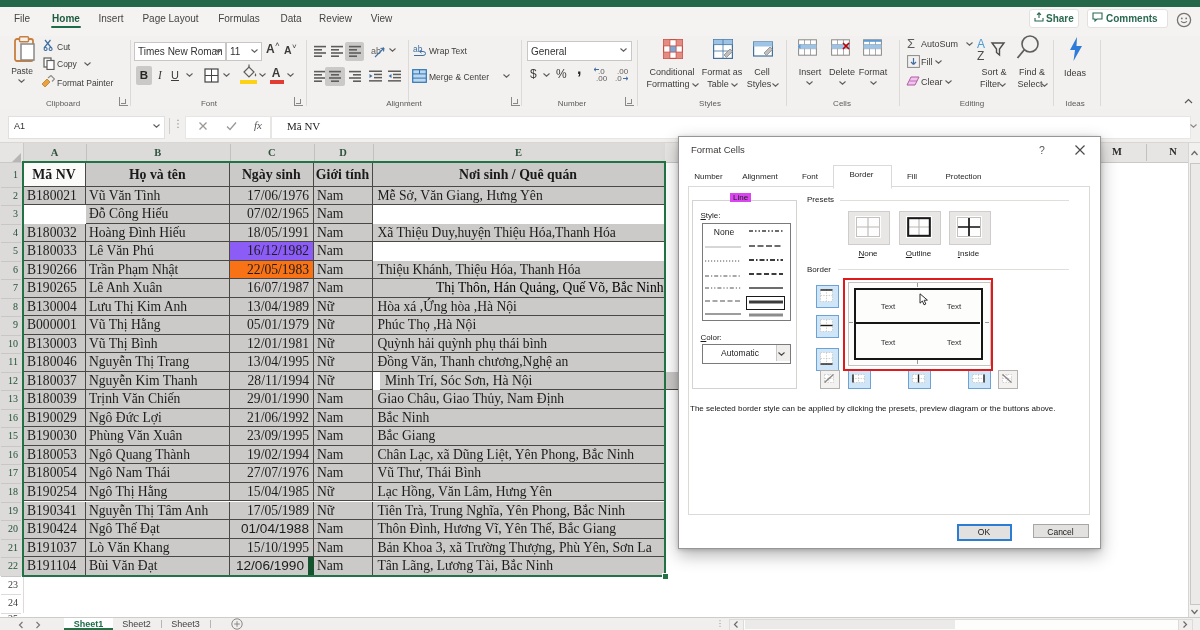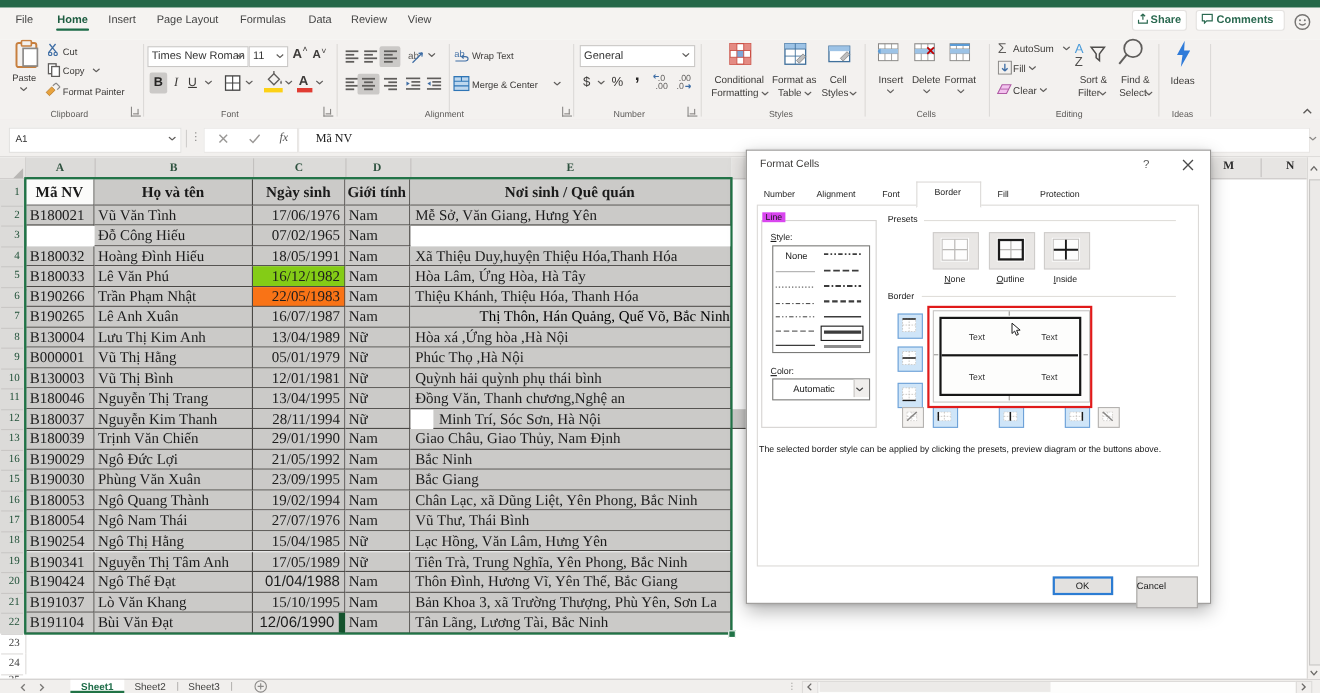--- a/index.html
+++ b/index.html
@@ -492,23 +492,22 @@
 <div class="ab" style="left:85.50px;top:205.03px;width:144.50px;height:18.53px;background:#cbcac8;border-right:1px solid #4a4845;border-bottom:1px solid #4a4845;box-sizing:border-box;font-family:'Liberation Serif',serif;font-size:13.6px;color:#1c1c1c;text-align:left;padding-left:3.5px;line-height:18.03px;white-space:nowrap;overflow:hidden;">Đỗ Công Hiếu</div>
 <div class="ab" style="left:230.00px;top:205.03px;width:83.50px;height:18.53px;background:#cbcac8;border-right:1px solid #4a4845;border-bottom:1px solid #4a4845;box-sizing:border-box;font-family:'Liberation Serif',serif;font-size:13.6px;color:#1c1c1c;text-align:right;padding-right:3.5px;line-height:18.03px;white-space:nowrap;overflow:hidden;">07/02/1965</div>
 <div class="ab" style="left:313.50px;top:205.03px;width:59.00px;height:18.53px;background:#cbcac8;border-right:1px solid #4a4845;border-bottom:1px solid #4a4845;box-sizing:border-box;font-family:'Liberation Serif',serif;font-size:13.6px;color:#1c1c1c;text-align:left;padding-left:3.5px;line-height:18.03px;white-space:nowrap;overflow:hidden;">Nam</div>
 <div class="ab" style="left:23.50px;top:223.56px;width:62.00px;height:18.53px;background:#cbcac8;border-right:1px solid #4a4845;border-bottom:1px solid #4a4845;box-sizing:border-box;font-family:'Liberation Serif',serif;font-size:13.6px;color:#1c1c1c;text-align:left;padding-left:3.5px;line-height:18.03px;white-space:nowrap;overflow:hidden;">B180032</div>
 <div class="ab" style="left:85.50px;top:223.56px;width:144.50px;height:18.53px;background:#cbcac8;border-right:1px solid #4a4845;border-bottom:1px solid #4a4845;box-sizing:border-box;font-family:'Liberation Serif',serif;font-size:13.6px;color:#1c1c1c;text-align:left;padding-left:3.5px;line-height:18.03px;white-space:nowrap;overflow:hidden;">Hoàng Đình Hiếu</div>
 <div class="ab" style="left:230.00px;top:223.56px;width:83.50px;height:18.53px;background:#cbcac8;border-right:1px solid #4a4845;border-bottom:1px solid #4a4845;box-sizing:border-box;font-family:'Liberation Serif',serif;font-size:13.6px;color:#1c1c1c;text-align:right;padding-right:3.5px;line-height:18.03px;white-space:nowrap;overflow:hidden;">18/05/1991</div>
 <div class="ab" style="left:313.50px;top:223.56px;width:59.00px;height:18.53px;background:#cbcac8;border-right:1px solid #4a4845;border-bottom:1px solid #4a4845;box-sizing:border-box;font-family:'Liberation Serif',serif;font-size:13.6px;color:#1c1c1c;text-align:left;padding-left:3.5px;line-height:18.03px;white-space:nowrap;overflow:hidden;">Nam</div>
 <div class="ab" style="left:372.50px;top:223.56px;width:292.00px;height:18.53px;background:#cbcac8;border-right:1px solid #4a4845;border-bottom:1px solid #4a4845;box-sizing:border-box;font-family:'Liberation Serif',serif;font-size:13.6px;color:#1c1c1c;text-align:left;padding-left:5.0px;line-height:18.03px;white-space:nowrap;overflow:hidden;">Xã Thiệu Duy,huyện Thiệu Hóa,Thanh Hóa</div>
 <div class="ab" style="left:23.50px;top:242.09px;width:62.00px;height:18.53px;background:#cbcac8;border-right:1px solid #4a4845;border-bottom:1px solid #4a4845;box-sizing:border-box;font-family:'Liberation Serif',serif;font-size:13.6px;color:#1c1c1c;text-align:left;padding-left:3.5px;line-height:18.03px;white-space:nowrap;overflow:hidden;">B180033</div>
 <div class="ab" style="left:85.50px;top:242.09px;width:144.50px;height:18.53px;background:#cbcac8;border-right:1px solid #4a4845;border-bottom:1px solid #4a4845;box-sizing:border-box;font-family:'Liberation Serif',serif;font-size:13.6px;color:#1c1c1c;text-align:left;padding-left:3.5px;line-height:18.03px;white-space:nowrap;overflow:hidden;">Lê Văn Phú</div>
-<div class="ab" style="left:230.00px;top:242.09px;width:83.50px;height:18.53px;background:#84cc16;border-right:1px solid #4a4845;border-bottom:1px solid #4a4845;box-sizing:border-box;font-family:'Liberation Serif',serif;font-size:13.6px;color:#1c1c1c;text-align:right;padding-right:3.5px;line-height:18.03px;white-space:nowrap;overflow:hidden;">16/12/1982</div>
+<div class="ab" style="left:230.00px;top:242.09px;width:83.50px;height:18.53px;background:#8b5cf6;border-right:1px solid #4a4845;border-bottom:1px solid #4a4845;box-sizing:border-box;font-family:'Liberation Serif',serif;font-size:13.6px;color:#1c1c1c;text-align:right;padding-right:3.5px;line-height:18.03px;white-space:nowrap;overflow:hidden;">16/12/1982</div>
 <div class="ab" style="left:313.50px;top:242.09px;width:59.00px;height:18.53px;background:#cbcac8;border-right:1px solid #4a4845;border-bottom:1px solid #4a4845;box-sizing:border-box;font-family:'Liberation Serif',serif;font-size:13.6px;color:#1c1c1c;text-align:left;padding-left:3.5px;line-height:18.03px;white-space:nowrap;overflow:hidden;">Nam</div>
-<div class="ab" style="left:372.50px;top:242.09px;width:292.00px;height:18.53px;background:#cbcac8;border-right:1px solid #4a4845;border-bottom:1px solid #4a4845;box-sizing:border-box;font-family:'Liberation Serif',serif;font-size:13.6px;color:#1c1c1c;text-align:left;padding-left:5.0px;line-height:18.03px;white-space:nowrap;overflow:hidden;">Hòa Lâm, Ứng Hòa, Hà Tây</div>
 <div class="ab" style="left:23.50px;top:260.62px;width:62.00px;height:18.53px;background:#cbcac8;border-right:1px solid #4a4845;border-bottom:1px solid #4a4845;box-sizing:border-box;font-family:'Liberation Serif',serif;font-size:13.6px;color:#1c1c1c;text-align:left;padding-left:3.5px;line-height:18.03px;white-space:nowrap;overflow:hidden;">B190266</div>
 <div class="ab" style="left:85.50px;top:260.62px;width:144.50px;height:18.53px;background:#cbcac8;border-right:1px solid #4a4845;border-bottom:1px solid #4a4845;box-sizing:border-box;font-family:'Liberation Serif',serif;font-size:13.6px;color:#1c1c1c;text-align:left;padding-left:3.5px;line-height:18.03px;white-space:nowrap;overflow:hidden;">Trần Phạm Nhật</div>
 <div class="ab" style="left:230.00px;top:260.62px;width:83.50px;height:18.53px;background:#f97316;border-right:1px solid #4a4845;border-bottom:1px solid #4a4845;box-sizing:border-box;font-family:'Liberation Serif',serif;font-size:13.6px;color:#1c1c1c;text-align:right;padding-right:3.5px;line-height:18.03px;white-space:nowrap;overflow:hidden;">22/05/1983</div>
 <div class="ab" style="left:313.50px;top:260.62px;width:59.00px;height:18.53px;background:#cbcac8;border-right:1px solid #4a4845;border-bottom:1px solid #4a4845;box-sizing:border-box;font-family:'Liberation Serif',serif;font-size:13.6px;color:#1c1c1c;text-align:left;padding-left:3.5px;line-height:18.03px;white-space:nowrap;overflow:hidden;">Nam</div>
 <div class="ab" style="left:372.50px;top:260.62px;width:292.00px;height:18.53px;background:#cbcac8;border-right:1px solid #4a4845;border-bottom:1px solid #4a4845;box-sizing:border-box;font-family:'Liberation Serif',serif;font-size:13.6px;color:#1c1c1c;text-align:left;padding-left:5.0px;line-height:18.03px;white-space:nowrap;overflow:hidden;">Thiệu Khánh, Thiệu Hóa, Thanh Hóa</div>
 <div class="ab" style="left:23.50px;top:279.15px;width:62.00px;height:18.53px;background:#cbcac8;border-right:1px solid #4a4845;border-bottom:1px solid #4a4845;box-sizing:border-box;font-family:'Liberation Serif',serif;font-size:13.6px;color:#1c1c1c;text-align:left;padding-left:3.5px;line-height:18.03px;white-space:nowrap;overflow:hidden;">B190265</div>
 <div class="ab" style="left:85.50px;top:279.15px;width:144.50px;height:18.53px;background:#cbcac8;border-right:1px solid #4a4845;border-bottom:1px solid #4a4845;box-sizing:border-box;font-family:'Liberation Serif',serif;font-size:13.6px;color:#1c1c1c;text-align:left;padding-left:3.5px;line-height:18.03px;white-space:nowrap;overflow:hidden;">Lê Anh Xuân</div>
 <div class="ab" style="left:230.00px;top:279.15px;width:83.50px;height:18.53px;background:#cbcac8;border-right:1px solid #4a4845;border-bottom:1px solid #4a4845;box-sizing:border-box;font-family:'Liberation Serif',serif;font-size:13.6px;color:#1c1c1c;text-align:right;padding-right:3.5px;line-height:18.03px;white-space:nowrap;overflow:hidden;">16/07/1987</div>
 <div class="ab" style="left:313.50px;top:279.15px;width:59.00px;height:18.53px;background:#cbcac8;border-right:1px solid #4a4845;border-bottom:1px solid #4a4845;box-sizing:border-box;font-family:'Liberation Serif',serif;font-size:13.6px;color:#1c1c1c;text-align:left;padding-left:3.5px;line-height:18.03px;white-space:nowrap;overflow:hidden;">Nam</div>
 <div class="ab" style="left:372.50px;top:279.15px;width:292.00px;height:18.53px;background:#cbcac8;border-right:1px solid #4a4845;border-bottom:1px solid #4a4845;box-sizing:border-box;font-family:Liberation Serif, serif;font-size:13.6px;color:#000000;text-align:right;padding-left:5.0px;line-height:18.03px;white-space:nowrap;overflow:hidden;">Thị Thôn, Hán Quảng, Quế Võ, Bắc Ninh</div>
@@ -529,29 +528,29 @@
 <div class="ab" style="left:372.50px;top:334.74px;width:292.00px;height:18.53px;background:#cbcac8;border-right:1px solid #4a4845;border-bottom:1px solid #4a4845;box-sizing:border-box;font-family:'Liberation Serif',serif;font-size:13.6px;color:#1c1c1c;text-align:left;padding-left:5.0px;line-height:18.03px;white-space:nowrap;overflow:hidden;">Quỳnh hải quỳnh phụ thái bình</div>
 <div class="ab" style="left:23.50px;top:353.27px;width:62.00px;height:18.53px;background:#cbcac8;border-right:1px solid #4a4845;border-bottom:1px solid #4a4845;box-sizing:border-box;font-family:'Liberation Serif',serif;font-size:13.6px;color:#1c1c1c;text-align:left;padding-left:3.5px;line-height:18.03px;white-space:nowrap;overflow:hidden;">B180046</div>
 <div class="ab" style="left:85.50px;top:353.27px;width:144.50px;height:18.53px;background:#cbcac8;border-right:1px solid #4a4845;border-bottom:1px solid #4a4845;box-sizing:border-box;font-family:'Liberation Serif',serif;font-size:13.6px;color:#1c1c1c;text-align:left;padding-left:3.5px;line-height:18.03px;white-space:nowrap;overflow:hidden;">Nguyễn Thị Trang</div>
 <div class="ab" style="left:230.00px;top:353.27px;width:83.50px;height:18.53px;background:#cbcac8;border-right:1px solid #4a4845;border-bottom:1px solid #4a4845;box-sizing:border-box;font-family:'Liberation Serif',serif;font-size:13.6px;color:#1c1c1c;text-align:right;padding-right:3.5px;line-height:18.03px;white-space:nowrap;overflow:hidden;">13/04/1995</div>
 <div class="ab" style="left:313.50px;top:353.27px;width:59.00px;height:18.53px;background:#cbcac8;border-right:1px solid #4a4845;border-bottom:1px solid #4a4845;box-sizing:border-box;font-family:'Liberation Serif',serif;font-size:13.6px;color:#1c1c1c;text-align:left;padding-left:3.5px;line-height:18.03px;white-space:nowrap;overflow:hidden;">Nữ</div>
 <div class="ab" style="left:372.50px;top:353.27px;width:292.00px;height:18.53px;background:#cbcac8;border-right:1px solid #4a4845;border-bottom:1px solid #4a4845;box-sizing:border-box;font-family:'Liberation Serif',serif;font-size:13.6px;color:#1c1c1c;text-align:left;padding-left:5.0px;line-height:18.03px;white-space:nowrap;overflow:hidden;">Đồng Văn, Thanh chương,Nghệ an</div>
 <div class="ab" style="left:23.50px;top:371.80px;width:62.00px;height:18.53px;background:#cbcac8;border-right:1px solid #4a4845;border-bottom:1px solid #4a4845;box-sizing:border-box;font-family:'Liberation Serif',serif;font-size:13.6px;color:#1c1c1c;text-align:left;padding-left:3.5px;line-height:18.03px;white-space:nowrap;overflow:hidden;">B180037</div>
 <div class="ab" style="left:85.50px;top:371.80px;width:144.50px;height:18.53px;background:#cbcac8;border-right:1px solid #4a4845;border-bottom:1px solid #4a4845;box-sizing:border-box;font-family:'Liberation Serif',serif;font-size:13.6px;color:#1c1c1c;text-align:left;padding-left:3.5px;line-height:18.03px;white-space:nowrap;overflow:hidden;">Nguyễn Kim Thanh</div>
 <div class="ab" style="left:230.00px;top:371.80px;width:83.50px;height:18.53px;background:#cbcac8;border-right:1px solid #4a4845;border-bottom:1px solid #4a4845;box-sizing:border-box;font-family:'Liberation Serif',serif;font-size:13.6px;color:#1c1c1c;text-align:right;padding-right:3.5px;line-height:18.03px;white-space:nowrap;overflow:hidden;">28/11/1994</div>
 <div class="ab" style="left:313.50px;top:371.80px;width:59.00px;height:18.53px;background:#cbcac8;border-right:1px solid #4a4845;border-bottom:1px solid #4a4845;box-sizing:border-box;font-family:'Liberation Serif',serif;font-size:13.6px;color:#1c1c1c;text-align:left;padding-left:3.5px;line-height:18.03px;white-space:nowrap;overflow:hidden;">Nữ</div>
-<div class="ab" style="left:394px;top:371.80px;width:352px;height:18.53px;background:#cbcac8;border-right:1px solid #4a4845;border-bottom:1px solid #4a4845;box-sizing:border-box;font-family:'Liberation Serif',serif;font-size:13.6px;color:#1c1c1c;text-align:left;padding-left:5.0px;line-height:18.03px;white-space:nowrap;overflow:hidden;">Minh Trí, Sóc Sơn, Hà Nội</div>
+<div class="ab" style="left:380px;top:371.80px;width:352px;height:18.53px;background:#cbcac8;border-right:1px solid #4a4845;border-bottom:1px solid #4a4845;box-sizing:border-box;font-family:'Liberation Serif',serif;font-size:13.6px;color:#1c1c1c;text-align:left;padding-left:5.0px;line-height:18.03px;white-space:nowrap;overflow:hidden;">Minh Trí, Sóc Sơn, Hà Nội</div>
 <div class="ab" style="left:23.50px;top:390.33px;width:62.00px;height:18.53px;background:#cbcac8;border-right:1px solid #4a4845;border-bottom:1px solid #4a4845;box-sizing:border-box;font-family:'Liberation Serif',serif;font-size:13.6px;color:#1c1c1c;text-align:left;padding-left:3.5px;line-height:18.03px;white-space:nowrap;overflow:hidden;">B180039</div>
 <div class="ab" style="left:85.50px;top:390.33px;width:144.50px;height:18.53px;background:#cbcac8;border-right:1px solid #4a4845;border-bottom:1px solid #4a4845;box-sizing:border-box;font-family:'Liberation Serif',serif;font-size:13.6px;color:#1c1c1c;text-align:left;padding-left:3.5px;line-height:18.03px;white-space:nowrap;overflow:hidden;">Trịnh Văn Chiến</div>
 <div class="ab" style="left:230.00px;top:390.33px;width:83.50px;height:18.53px;background:#cbcac8;border-right:1px solid #4a4845;border-bottom:1px solid #4a4845;box-sizing:border-box;font-family:'Liberation Serif',serif;font-size:13.6px;color:#1c1c1c;text-align:right;padding-right:3.5px;line-height:18.03px;white-space:nowrap;overflow:hidden;">29/01/1990</div>
 <div class="ab" style="left:313.50px;top:390.33px;width:59.00px;height:18.53px;background:#cbcac8;border-right:1px solid #4a4845;border-bottom:1px solid #4a4845;box-sizing:border-box;font-family:'Liberation Serif',serif;font-size:13.6px;color:#1c1c1c;text-align:left;padding-left:3.5px;line-height:18.03px;white-space:nowrap;overflow:hidden;">Nam</div>
 <div class="ab" style="left:372.50px;top:390.33px;width:292.00px;height:18.53px;background:#cbcac8;border-right:1px solid #4a4845;border-bottom:1px solid #4a4845;box-sizing:border-box;font-family:'Liberation Serif',serif;font-size:13.6px;color:#1c1c1c;text-align:left;padding-left:5.0px;line-height:18.03px;white-space:nowrap;overflow:hidden;">Giao Châu, Giao Thủy, Nam Định</div>
 <div class="ab" style="left:23.50px;top:408.86px;width:62.00px;height:18.53px;background:#cbcac8;border-right:1px solid #4a4845;border-bottom:1px solid #4a4845;box-sizing:border-box;font-family:'Liberation Serif',serif;font-size:13.6px;color:#1c1c1c;text-align:left;padding-left:3.5px;line-height:18.03px;white-space:nowrap;overflow:hidden;">B190029</div>
 <div class="ab" style="left:85.50px;top:408.86px;width:144.50px;height:18.53px;background:#cbcac8;border-right:1px solid #4a4845;border-bottom:1px solid #4a4845;box-sizing:border-box;font-family:'Liberation Serif',serif;font-size:13.6px;color:#1c1c1c;text-align:left;padding-left:3.5px;line-height:18.03px;white-space:nowrap;overflow:hidden;">Ngô Đức Lợi</div>
-<div class="ab" style="left:230.00px;top:408.86px;width:83.50px;height:18.53px;background:#cbcac8;border-right:1px solid #4a4845;border-bottom:1px solid #4a4845;box-sizing:border-box;font-family:'Liberation Serif',serif;font-size:13.6px;color:#1c1c1c;text-align:right;padding-right:3.5px;line-height:18.03px;white-space:nowrap;overflow:hidden;">21/05/1992</div>
+<div class="ab" style="left:230.00px;top:408.86px;width:83.50px;height:18.53px;background:#cbcac8;border-right:1px solid #4a4845;border-bottom:1px solid #4a4845;box-sizing:border-box;font-family:'Liberation Serif',serif;font-size:13.6px;color:#1c1c1c;text-align:right;padding-right:3.5px;line-height:18.03px;white-space:nowrap;overflow:hidden;">21/06/1992</div>
 <div class="ab" style="left:313.50px;top:408.86px;width:59.00px;height:18.53px;background:#cbcac8;border-right:1px solid #4a4845;border-bottom:1px solid #4a4845;box-sizing:border-box;font-family:'Liberation Serif',serif;font-size:13.6px;color:#1c1c1c;text-align:left;padding-left:3.5px;line-height:18.03px;white-space:nowrap;overflow:hidden;">Nam</div>
 <div class="ab" style="left:372.50px;top:408.86px;width:292.00px;height:18.53px;background:#cbcac8;border-right:1px solid #4a4845;border-bottom:1px solid #4a4845;box-sizing:border-box;font-family:'Liberation Serif',serif;font-size:13.6px;color:#1c1c1c;text-align:left;padding-left:5.0px;line-height:18.03px;white-space:nowrap;overflow:hidden;">Bắc Ninh</div>
 <div class="ab" style="left:23.50px;top:427.39px;width:62.00px;height:18.53px;background:#cbcac8;border-right:1px solid #4a4845;border-bottom:1px solid #4a4845;box-sizing:border-box;font-family:'Liberation Serif',serif;font-size:13.6px;color:#1c1c1c;text-align:left;padding-left:3.5px;line-height:18.03px;white-space:nowrap;overflow:hidden;">B190030</div>
 <div class="ab" style="left:85.50px;top:427.39px;width:144.50px;height:18.53px;background:#cbcac8;border-right:1px solid #4a4845;border-bottom:1px solid #4a4845;box-sizing:border-box;font-family:'Liberation Serif',serif;font-size:13.6px;color:#1c1c1c;text-align:left;padding-left:3.5px;line-height:18.03px;white-space:nowrap;overflow:hidden;">Phùng Văn Xuân</div>
 <div class="ab" style="left:230.00px;top:427.39px;width:83.50px;height:18.53px;background:#cbcac8;border-right:1px solid #4a4845;border-bottom:1px solid #4a4845;box-sizing:border-box;font-family:'Liberation Serif',serif;font-size:13.6px;color:#1c1c1c;text-align:right;padding-right:3.5px;line-height:18.03px;white-space:nowrap;overflow:hidden;">23/09/1995</div>
 <div class="ab" style="left:313.50px;top:427.39px;width:59.00px;height:18.53px;background:#cbcac8;border-right:1px solid #4a4845;border-bottom:1px solid #4a4845;box-sizing:border-box;font-family:'Liberation Serif',serif;font-size:13.6px;color:#1c1c1c;text-align:left;padding-left:3.5px;line-height:18.03px;white-space:nowrap;overflow:hidden;">Nam</div>
 <div class="ab" style="left:372.50px;top:427.39px;width:292.00px;height:18.53px;background:#cbcac8;border-right:1px solid #4a4845;border-bottom:1px solid #4a4845;box-sizing:border-box;font-family:'Liberation Serif',serif;font-size:13.6px;color:#1c1c1c;text-align:left;padding-left:5.0px;line-height:18.03px;white-space:nowrap;overflow:hidden;">Bắc Giang</div>
 <div class="ab" style="left:23.50px;top:445.92px;width:62.00px;height:18.53px;background:#cbcac8;border-right:1px solid #4a4845;border-bottom:1px solid #4a4845;box-sizing:border-box;font-family:'Liberation Serif',serif;font-size:13.6px;color:#1c1c1c;text-align:left;padding-left:3.5px;line-height:18.03px;white-space:nowrap;overflow:hidden;">B180053</div>
 <div class="ab" style="left:85.50px;top:445.92px;width:144.50px;height:18.53px;background:#cbcac8;border-right:1px solid #4a4845;border-bottom:1px solid #4a4845;box-sizing:border-box;font-family:'Liberation Serif',serif;font-size:13.6px;color:#1c1c1c;text-align:left;padding-left:3.5px;line-height:18.03px;white-space:nowrap;overflow:hidden;">Ngô Quang Thành</div>
 <div class="ab" style="left:230.00px;top:445.92px;width:83.50px;height:18.53px;background:#cbcac8;border-right:1px solid #4a4845;border-bottom:1px solid #4a4845;box-sizing:border-box;font-family:'Liberation Serif',serif;font-size:13.6px;color:#1c1c1c;text-align:right;padding-right:3.5px;line-height:18.03px;white-space:nowrap;overflow:hidden;">19/02/1994</div>
@@ -633,21 +632,21 @@
     </svg>
 <div class="ab" style="left:688.0px;top:186.0px;width:400px;height:327px;background:#fff;border:1px solid #dcdad8;"></div>
 <div class="ab" style="top:171.5px;font-size:8.0px;color:#262626;font-weight:normal;white-space:nowrap;left:686.0px;width:45.0px;text-align:center;">Number</div>
 <div class="ab" style="top:171.5px;font-size:8.0px;color:#262626;font-weight:normal;white-space:nowrap;left:736.0px;width:48.0px;text-align:center;">Alignment</div>
 <div class="ab" style="top:171.5px;font-size:8.0px;color:#262626;font-weight:normal;white-space:nowrap;left:789.0px;width:42.0px;text-align:center;">Font</div>
 <div class="ab" style="left:833.0px;top:165.0px;width:57.0px;height:22px;background:#fff;border:1px solid #dcdad8;border-bottom:1px solid #fff;z-index:3;"></div>
 <div class="ab" style="top:170.0px;font-size:8.0px;color:#262626;font-weight:normal;white-space:nowrap;z-index:4;left:833.0px;width:57.0px;text-align:center;">Border</div>
 <div class="ab" style="top:171.5px;font-size:8.0px;color:#262626;font-weight:normal;white-space:nowrap;left:895.0px;width:34.0px;text-align:center;">Fill</div>
 <div class="ab" style="top:171.5px;font-size:8.0px;color:#262626;font-weight:normal;white-space:nowrap;left:936.0px;width:55.0px;text-align:center;">Protection</div>
 <div class="ab" style="left:692.0px;top:200.0px;width:103px;height:187px;border:1px solid #d5d3d1;"></div>
-<div class="ab" style="left:693.0px;top:193.0px;background:#d946ef;padding:0 3px;font-size:8px;color:#1a1a1a;z-index:2;">Line</div>
+<div class="ab" style="left:730px;top:193.0px;background:#d946ef;padding:0 3px;font-size:8px;color:#1a1a1a;z-index:2;">Line</div>
 <div class="ab" style="top:210.5px;font-size:8.0px;color:#1a1a1a;font-weight:normal;white-space:nowrap;left:700.5px;"><u style="text-decoration-skip-ink:none;">S</u>tyle:</div>
 <div class="ab" style="left:701.5px;top:223.0px;width:87px;height:96px;background:#fff;border:1px solid #7a7a78;"></div>
 <div class="ab" style="top:226.5px;font-size:8.5px;color:#1a1a1a;font-weight:normal;white-space:nowrap;left:705.0px;width:38.0px;text-align:center;">None</div>
 <svg class="ab" style="left:705.00px;top:244.50px" width="36.0" height="4" viewBox="0 0 36.0 4">
       <line x1="0" y1="2" x2="36.0" y2="2" stroke="#9a9a9a" stroke-width="0.8"></line>
     </svg>
 <svg class="ab" style="left:705.00px;top:259.00px" width="36.0" height="4" viewBox="0 0 36.0 4">
       <line x1="0" y1="2" x2="36.0" y2="2" stroke="#3c3c3c" stroke-width="0.9" stroke-dasharray="1.2,1.8"></line>
     </svg>
 <svg class="ab" style="left:705.00px;top:273.50px" width="36.0" height="4" viewBox="0 0 36.0 4">
@@ -778,13 +777,13 @@
 <div class="ab" style="left:917.0px;top:282.5px;width:1.4px;height:4px;background:#9a9896;"></div>
 <div class="ab" style="left:917.0px;top:359.5px;width:1.4px;height:4px;background:#9a9896;"></div>
 <div class="ab" style="left:849.0px;top:322.0px;width:4px;height:1.4px;background:#9a9896;"></div>
 <div class="ab" style="left:985.0px;top:322.0px;width:4px;height:1.4px;background:#9a9896;"></div>
 <svg class="ab" style="left:919.0px;top:292.5px" width="10" height="13" viewBox="0 0 10 13">
       <path d="M1 0.8 L1 10.2 L3.4 8 L5 11.8 L6.8 11 L5.2 7.3 L8.4 7.1 Z" fill="#fff" stroke="#1a1a1a" stroke-width="0.9"></path>
     </svg>
 <div class="ab" style="left:843.0px;top:278.0px;width:150px;height:93px;border:2.5px solid #e01a1a;box-sizing:border-box;"></div>
 <div class="ab" style="top:403.5px;font-size:8.0px;color:#141414;font-weight:normal;white-space:nowrap;left:690.0px;">The selected border style can be applied by clicking the presets, preview diagram or the buttons above.</div>
 <div class="ab" style="left:956.5px;top:523.5px;width:55px;height:17px;background:#e3e1df;border:2px solid #2b7cd3;box-sizing:border-box;line-height:13px;text-align:center;font-size:8.5px;color:#1a1a1a;">OK</div>
-<div class="ab" style="left:1032.5px;top:523.5px;width:56px;height:29px;background:#e3e1df;border:1px solid #a8a6a4;box-sizing:border-box;line-height:14px;text-align:left;font-size:8.5px;color:#1a1a1a;">Cancel</div>
+<div class="ab" style="left:1032.5px;top:523.5px;width:56px;height:14px;background:#e3e1df;border:1px solid #a8a6a4;box-sizing:border-box;line-height:14px;text-align:center;font-size:8.5px;color:#1a1a1a;">Cancel</div>
 </div>
 </body></html>

